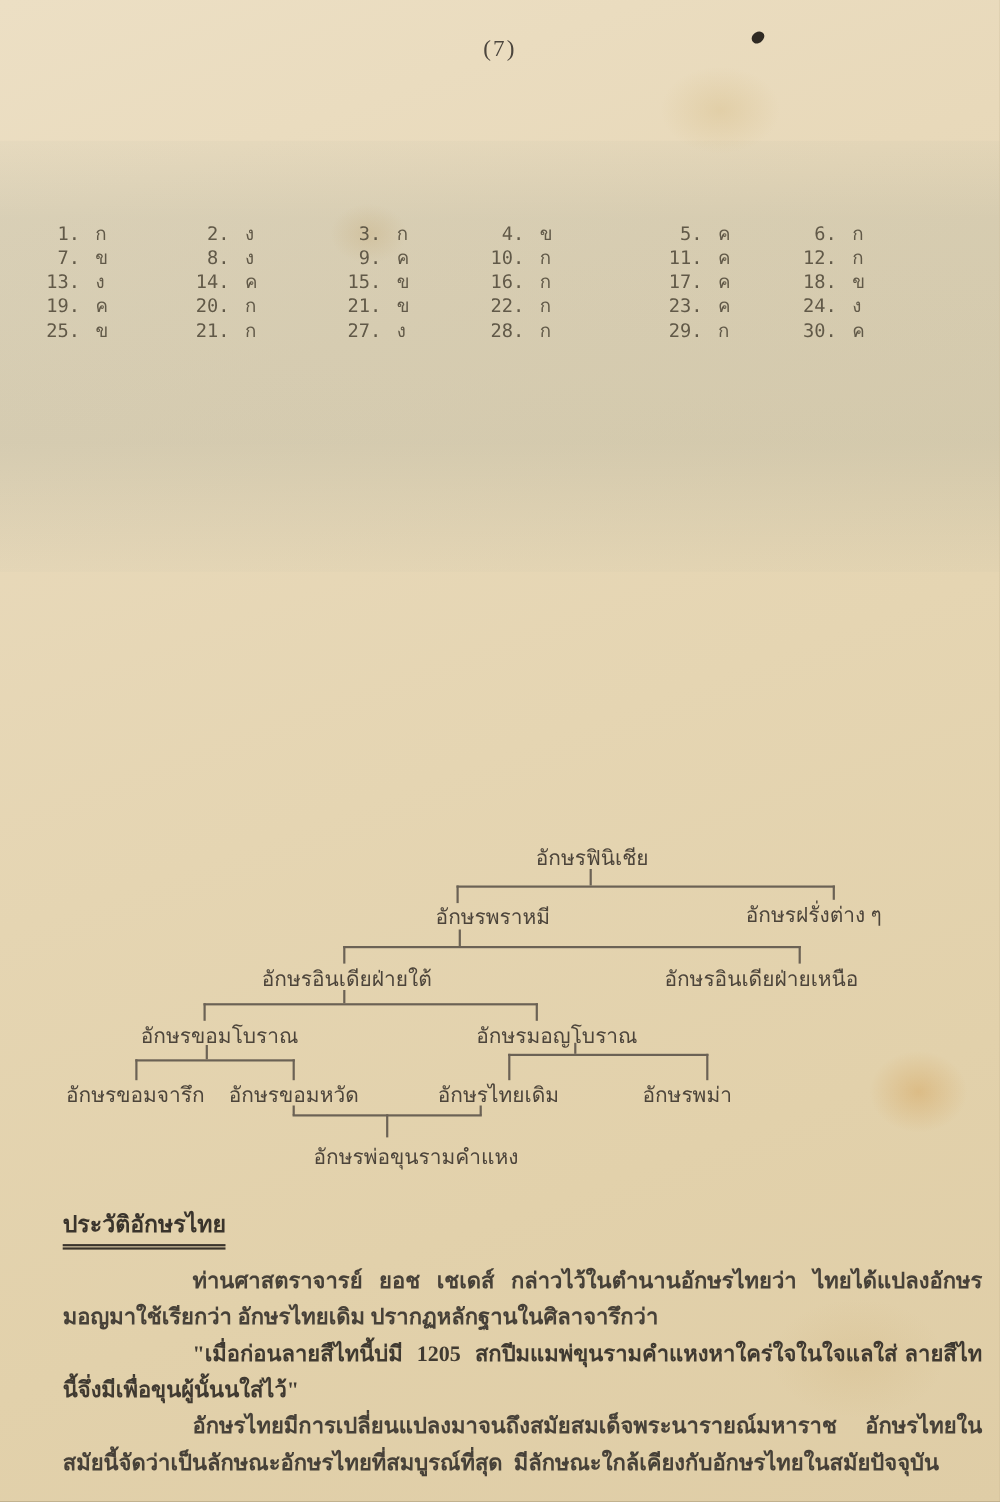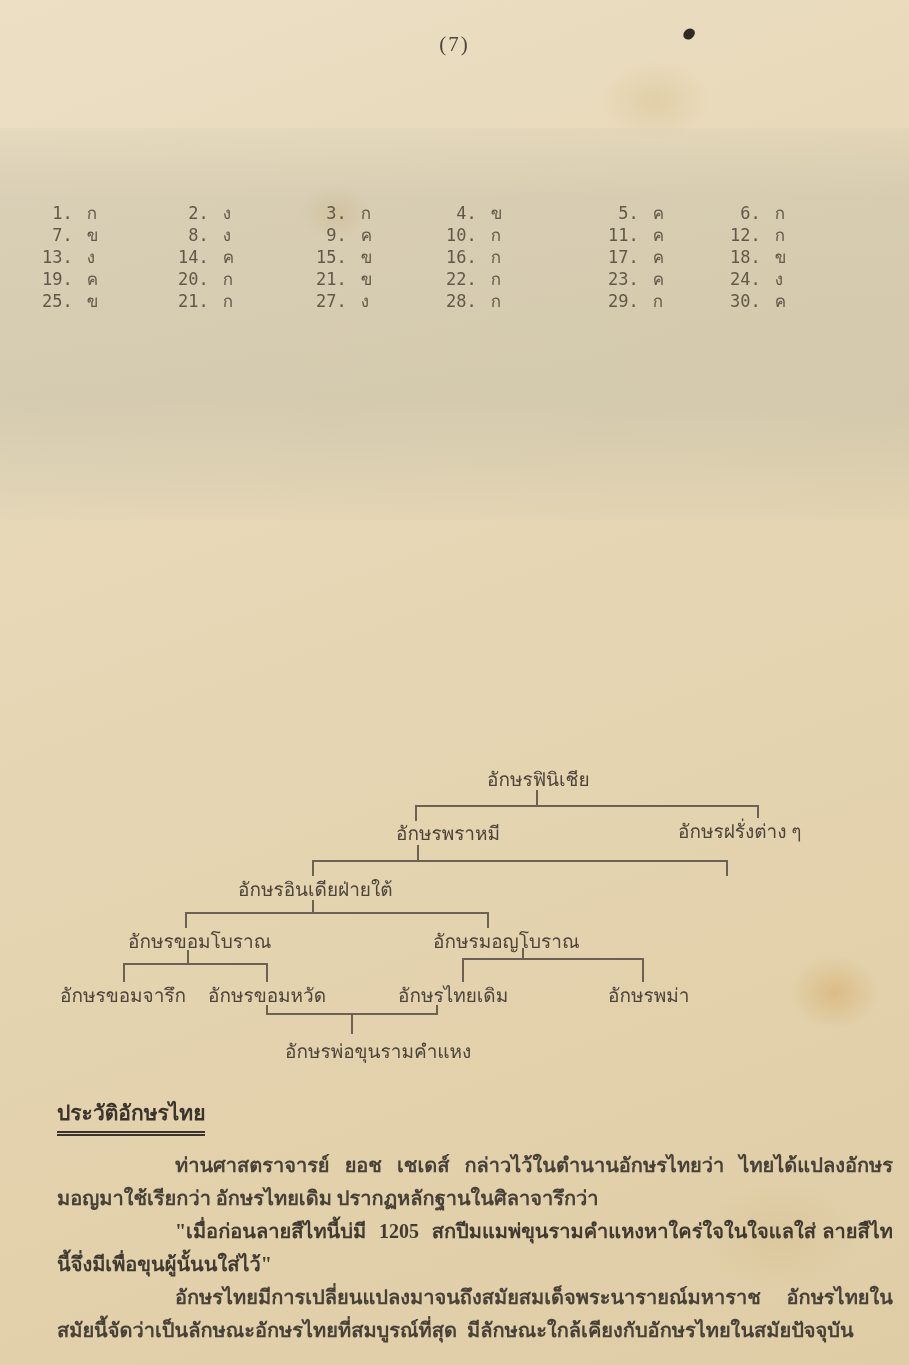--- a/index.html
+++ b/index.html
@@ -145,26 +145,27 @@
 
     <div class="tl vl" style="left:266px;top:1005px;height:9px;"></div>
     <div class="tl vl" style="left:436px;top:1005px;height:9px;"></div>
     <div class="tl hl" style="left:266px;top:1013px;width:172px;"></div>
     <div class="tl vl" style="left:351px;top:1013px;height:21px;"></div>
 
     <div class="node" style="left:487px;top:764px;">อักษรฟินิเชีย</div>
     <div class="node" style="left:363px;top:818px;margin-left:33px;">อักษรพราหมี</div>
     <div class="node" style="left:678px;top:816px;">อักษรฝรั่งต่าง ๆ</div>
     <div class="node" style="left:238px;top:874px;">อักษรอินเดียฝ่ายใต้</div>
+    <div class="node" style="left:604px;top:874px;">อักษรอินเดียฝ่ายเหนือ</div>
     <div class="node" style="left:128px;top:926px;">อักษรขอมโบราณ</div>
     <div class="node" style="left:433px;top:926px;">อักษรมอญโบราณ</div>
     <div class="node" style="left:60px;top:980px;">อักษรขอมจารึก</div>
     <div class="node" style="left:208px;top:980px;">อักษรขอมหวัด</div>
     <div class="node" style="left:398px;top:980px;">อักษรไทยเดิม</div>
-    <div class="node" style="left:584px;top:980px;margin-left:24px;">อักษรพม่า</div>
+    <div class="node" style="left:584px;top:980px;">อักษรพม่า</div>
     <div class="node" style="left:285px;top:1036px;">อักษรพ่อขุนรามคำแหง</div>
   </div>
 
   <div class="history">
     <div class="h-head">
       <span>ประวัติอักษรไทย</span>
     </div>
     <p class="indent first">ท่านศาสตราจารย์ ยอช เชเดส์ กล่าวไว้ในตำนานอักษรไทยว่า ไทยได้แปลงอักษรมอญมาใช้เรียกว่า อักษรไทยเดิม ปรากฏหลักฐานในศิลาจารึกว่า</p>
     <p class="indent quote">"เมื่อก่อนลายสืไทนี้บ่มี&nbsp;&nbsp;1205&nbsp;&nbsp;สกปีมแมพ่ขุนรามคำแหงหาใคร่ใจในใจแลใส่ ลายสืไทนี้จึ่งมีเพื่อขุนผู้นั้นนใส่ไว้"</p>
     <p class="indent">อักษรไทยมีการเปลี่ยนแปลงมาจนถึงสมัยสมเด็จพระนารายณ์มหาราช&nbsp;&nbsp;&nbsp;&nbsp;&nbsp;อักษรไทยในสมัยนี้จัดว่าเป็นลักษณะอักษรไทยที่สมบูรณ์ที่สุด&nbsp; มีลักษณะใกล้เคียงกับอักษรไทยในสมัยปัจจุบัน</p>

